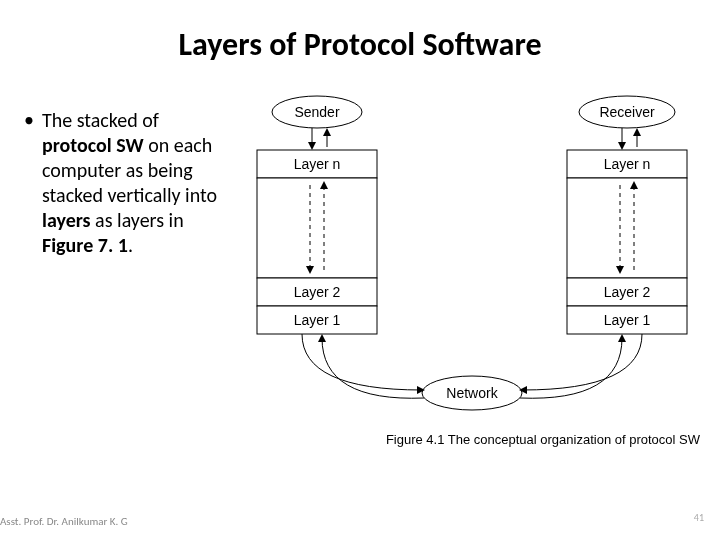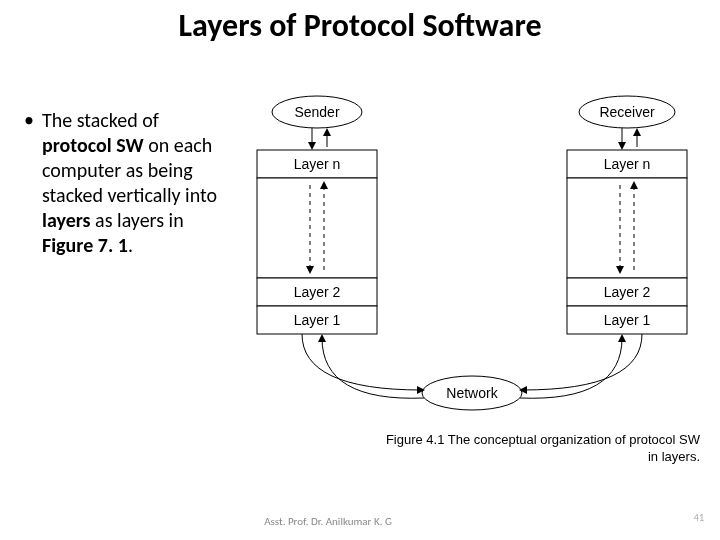--- a/index.html
+++ b/index.html
@@ -9,21 +9,21 @@
     background: #fff;
     font-family: Calibri, Arial, sans-serif;
     position: relative;
     overflow: hidden;
   }
   .title {
     text-align: center;
     font-size: 32px;
     font-weight: 700;
     color: #000;
-    padding-top: 6px;
+    padding-top: 25px;
   }
   .bullet-block {
     position: absolute;
     left: 24px;
     top: 108px;
     width: 200px;
     font-size: 20px;
     line-height: 1.25;
     color: #000;
   }
@@ -52,21 +52,20 @@
     font-family: Arial, sans-serif;
     font-size: 13px;
     color: #000;
     line-height: 1.3;
   }
   .footer {
     position: absolute;
     bottom: 12px;
     left: 0;
     width: 656px;
-    text-align: center;
     font-size: 11px;
     color: #888;
   }
   .pagenum {
     position: absolute;
     bottom: 16px;
     right: 16px;
     font-size: 10px;
     color: #aaa;
   }
@@ -134,17 +133,16 @@
   <polygon points="90,244 86,252 94,252" fill="#000"></polygon>
 
   <path d="M 410 244 Q 410 300 290 300" fill="none" stroke="#000"></path>
   <polygon points="287,300 295,296 295,304" fill="#000"></polygon>
   <path d="M 288 308 Q 390 312 390 248" fill="none" stroke="#000"></path>
   <polygon points="390,244 386,252 394,252" fill="#000"></polygon>
 </svg>
 
 <div class="caption">
   <div>Figure 4.1  The conceptual organization of protocol SW</div>
-  <div>in layers.</div>
 </div>
 
 <div class="footer">Asst. Prof. Dr. Anilkumar K. G</div>
 <div class="pagenum">41</div>
 
 </body></html>

